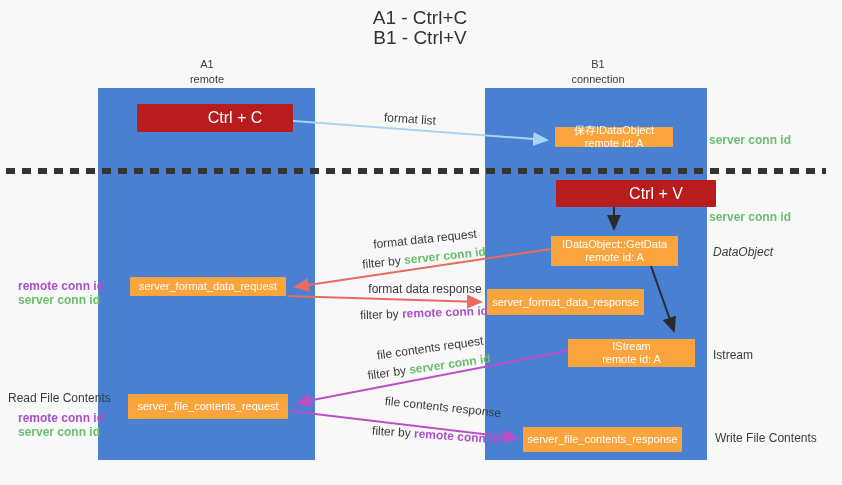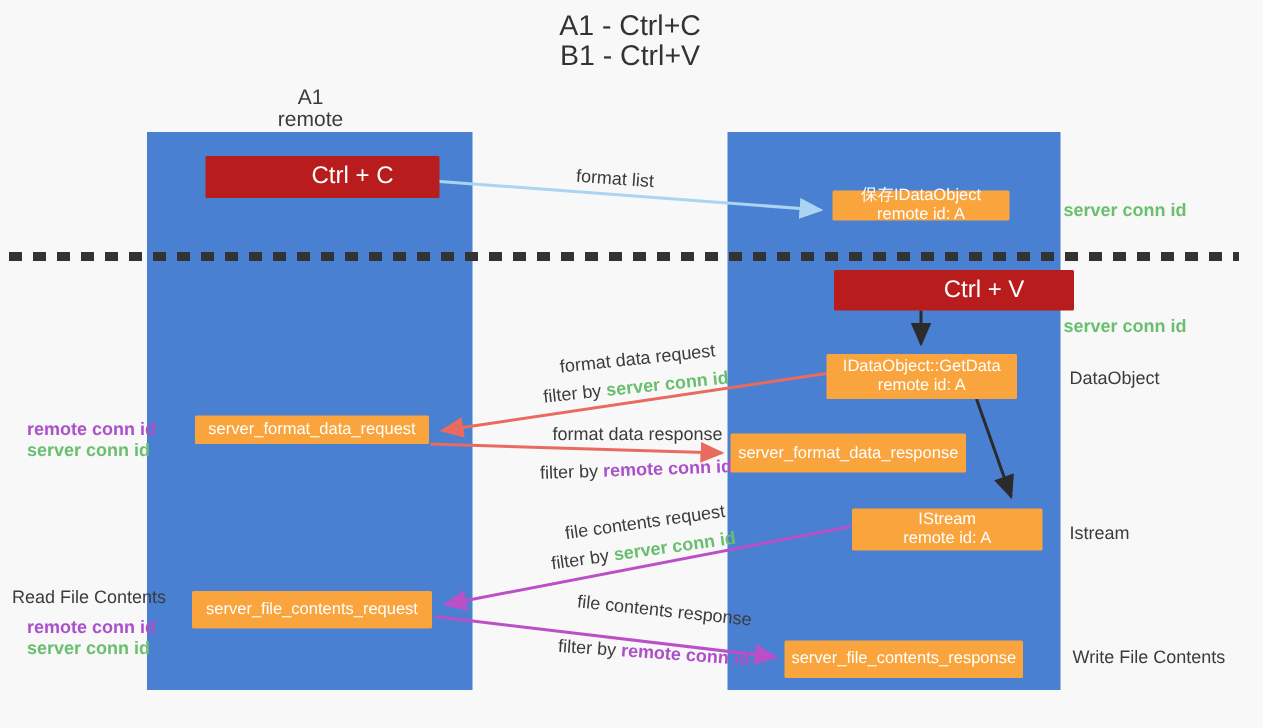--- a/index.html
+++ b/index.html
@@ -3,21 +3,21 @@
 <meta charset="utf-8">
 <style>
   html,body{margin:0;padding:0;background:#f8f8f8;font-family:"Liberation Sans","DejaVu Sans",sans-serif;}
   .canvas{position:relative;width:842px;height:485px;background:#f8f8f8;overflow:hidden;}
   .lane{position:absolute;background:#4a80d2;z-index:1;}
   .lane-left{left:98px;top:88px;width:217px;height:372px;}
   .lane-right{left:485px;top:88px;width:222px;height:372px;}
   .dotted-line{position:absolute;left:6px;top:168px;width:820px;height:6px;z-index:4;
     background:repeating-linear-gradient(90deg,#333 0 9px,transparent 9px 16px);}
   .title{position:absolute;left:300px;top:8px;width:240px;text-align:center;font-size:19px;color:#333;line-height:20px;z-index:3;}
-  .col-header{position:absolute;width:120px;text-align:center;font-size:14px;color:#3b3b3b;line-height:15px;z-index:3;}
+  .col-header{position:absolute;width:120px;text-align:center;font-size:11px;color:#3b3b3b;line-height:15px;z-index:3;}
   .hdr-left{left:147px;top:57px;}
   .hdr-right{left:538px;top:57px;}
   .node{position:absolute;z-index:5;color:#fff;display:flex;flex-direction:column;align-items:center;justify-content:center;text-align:center;border-radius:1px;}
   .green{background:#b91c1c;font-size:16px;padding-left:40px;}
   .orange{background:#f9a43c;font-size:11px;line-height:13px;}
   .lbl{position:absolute;z-index:3;font-size:12px;color:#3b3b3b;white-space:nowrap;}
   .lbl.green-t{color:#6abf6f;font-weight:bold;}
   .lbl.purple-t{color:#ab50c8;font-weight:bold;}
   .arrow-lbl{position:absolute;z-index:3;font-size:12px;color:#3b3b3b;white-space:nowrap;text-align:center;}
   .arrow-lbl .val-green{color:#6abf6f;font-weight:bold;}
@@ -65,20 +65,24 @@
 
   <div class="title">
     <div>A1 - Ctrl+C</div>
     <div>B1 - Ctrl+V</div>
   </div>
 
   <div class="col-header hdr-left">
     <div>A1</div>
     <div>remote</div>
   </div>
+  <div class="col-header hdr-right">
+    <div>B1</div>
+    <div>connection</div>
+  </div>
 
   <div class="node green" style="left:137px;top:104px;width:116px;height:28px;">
     <div>Ctrl + C</div>
   </div>
 
   <div class="node orange" style="left:555px;top:127px;width:118px;height:20px;">
     <div>保存IDataObject</div>
     <div>remote id: A</div>
   </div>
 
@@ -107,21 +111,21 @@
   <div class="node orange" style="left:128px;top:394px;width:160px;height:25px;">
     <div>server_file_contents_request</div>
   </div>
 
   <div class="node orange" style="left:523px;top:427px;width:159px;height:25px;">
     <div>server_file_contents_response</div>
   </div>
 
   <div class="lbl green-t" style="left:709px;top:133px;">server conn id</div>
   <div class="lbl green-t" style="left:709px;top:210px;">server conn id</div>
-  <div class="lbl" style="left:713px;top:245px;">DataObject</div>
+  <div class="lbl" style="left:713px;top:245px;font-style:italic;">DataObject</div>
   <div class="lbl" style="left:713px;top:348px;">Istream</div>
   <div class="lbl" style="left:715px;top:431px;">Write File Contents</div>
 
   <div class="lbl purple-t" style="left:18px;top:279px;width:78px;text-align:right;">remote conn id</div>
   <div class="lbl green-t" style="left:18px;top:293px;width:78px;text-align:right;">server conn id</div>
   <div class="lbl" style="left:8px;top:391px;">Read File Contents</div>
   <div class="lbl purple-t" style="left:18px;top:411px;width:78px;text-align:right;">remote conn id</div>
   <div class="lbl green-t" style="left:18px;top:425px;width:78px;text-align:right;">server conn id</div>
 
   <div class="arrow-lbl r4" style="left:340px;top:112px;width:140px;">format list</div>

